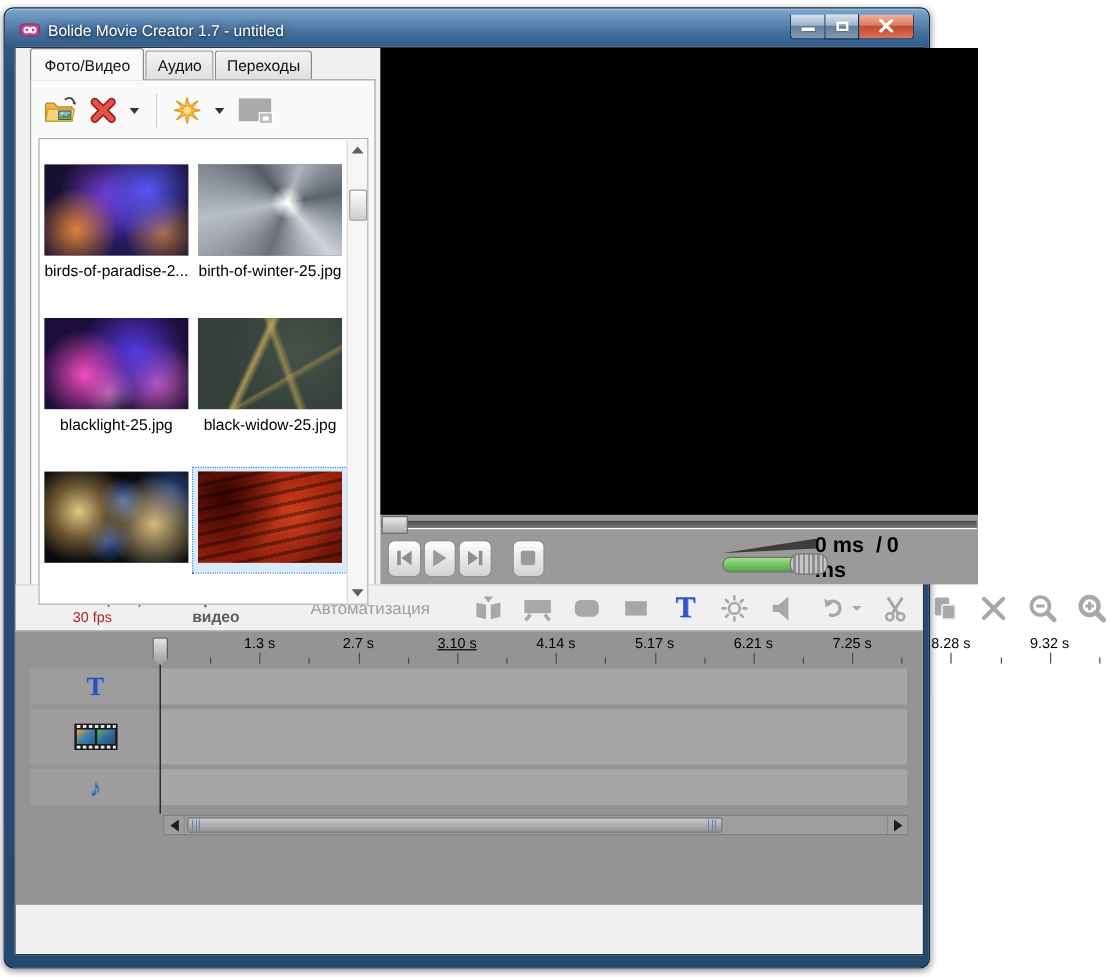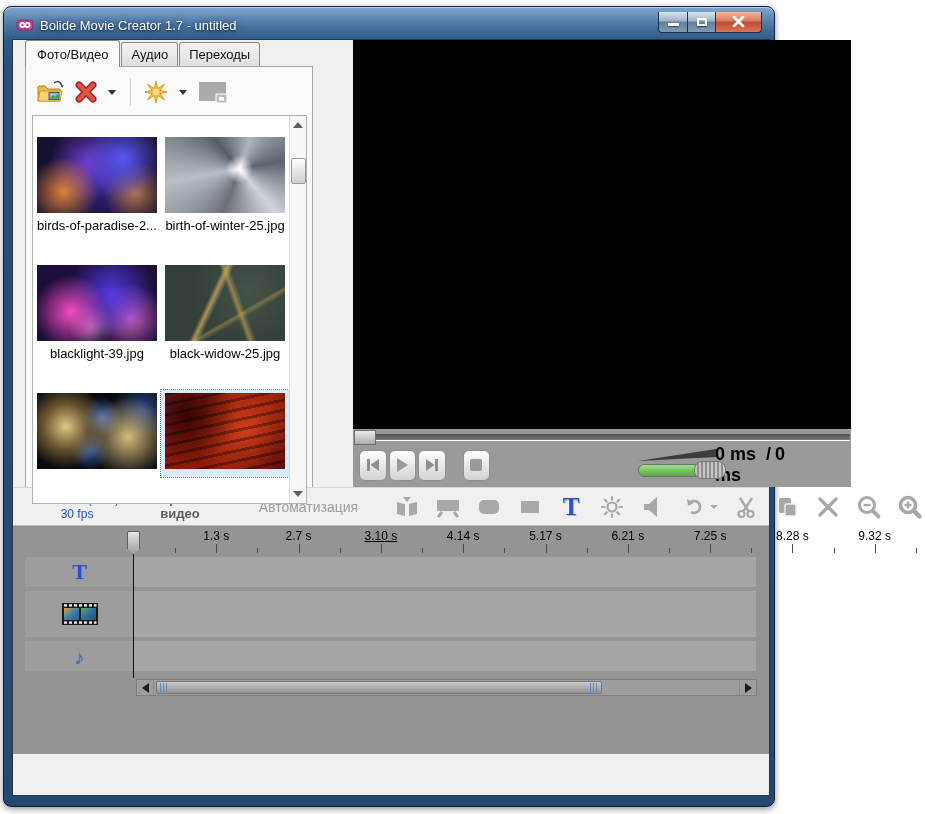--- a/index.html
+++ b/index.html
@@ -27,21 +27,21 @@
   .glyph-min { width: 11px; height: 3px; background: #fff; box-shadow: 0 1px 1px rgba(0,0,0,.5); margin-top: 6px; }
   .glyph-max { width: 10px; height: 8px; border: 2px solid #fff; box-shadow: 0 1px 1px rgba(0,0,0,.5); }
 
   .body { background: #f0f0f0; height: 757px; border: 1px solid #28364a; display: flex; flex-direction: column; }
 
   
   .menubar { height: 23px; background: #f0f0f0; display: flex; align-items: center; padding-left: 14px; border-bottom: 1px solid #f0f0f0; }
   .menu-item { font-size: 13px; color: #111; padding: 3px 14px; cursor: default; }
 
   
-  .content-row { height: 447px; display: flex; padding: 0 10px 0 12px; gap: 36px; }
+  .content-row { height: 447px; display: flex; padding: 0 10px 0 12px; }
 
   
   .media-panel { width: 296px; display: flex; flex-direction: column; }
   .tabs { height: 26px; display: flex; align-items: flex-end; position: relative; z-index: 2; }
   .tab { font-size: 13px; color: #111; border: 1px solid #898989; border-bottom: none;
          background: linear-gradient(180deg,#f4f4f4,#dfdfdf); padding: 4px 9px 4px 9px; margin-right: 1px;
          border-radius: 3px 3px 0 0; }
   .tab.active { background: #fafafa; padding: 6px 11px 5px 11px; margin-bottom: -1px; }
   .tab-page { flex: 1; background: #fafafa; border: 1px solid #a3a3a3; display: flex; flex-direction: column; padding: 6px 5px 4px 6px; }
 
@@ -117,21 +117,21 @@
                background: linear-gradient(180deg,#9fe08a,#55a843); }
   .vol-knob { position: absolute; left: 56px; top: 13px; width: 32px; height: 18px; border: 1px solid #767676; border-radius: 8px;
               background: repeating-linear-gradient(90deg,#c6c6c6 0 2px,#8e8e8e 2px 4px); }
   .time-display { margin-left: auto; margin-right: 42px; font-size: 18px; font-weight: bold; color: #000; }
   .time-display span { letter-spacing: 0; }
   .time-sep { margin: 0 4px 0 10px; }
 
   
   .toolbar2 { height: 39px; background: #f0f0f0; border-top: 1px solid #d8d8d8; border-bottom: 1px solid #b9b9b9;
               display: flex; align-items: center; padding: 0 10px 0 22px; }
-  .res-btn { font-size: 12px; color: #1d4ed8; text-align: center; line-height: 1.25; }
+  .res-btn { font-size: 12px; color: #b91c1c; text-align: center; line-height: 1.25; }
   .save-btn { font-size: 13px; font-weight: bold; color: #5c5c5c; text-align: center; line-height: 1.15; margin-left: 26px; }
   .rec-circle { width: 27px; height: 27px; border-radius: 50%; background: #b4b4b4; margin-left: 24px; }
   .automation { font-size: 14px; color: #9d9d9d; margin-left: 20px; }
   .tb2-icons { display: flex; align-items: center; gap: 15px; margin-left: 36px; }
   .tb2-icon { width: 26px; height: 26px; display: flex; align-items: center; justify-content: center; }
   .add-text-glyph { font-family: "Liberation Serif", "DejaVu Serif", serif; font-size: 25px; font-weight: bold;
                     color: #2b55c8; text-shadow: 1px 1px 0 #9db4e6; line-height: 1; }
   .undo-group { display: flex; align-items: center; gap: 3px; }
   .dd-arrow-sm { width: 0; height: 0; border-left: 4px solid transparent; border-right: 4px solid transparent; border-top: 4px solid #a8a8a8; }
 
@@ -259,21 +259,21 @@
                 <div class="media-item">
                   <div class="thumb fractal-purple-orange"></div>
                   <span class="media-label">birds-of-paradise-2...</span>
                 </div>
                 <div class="media-item">
                   <div class="thumb fractal-gray-spiral"></div>
                   <span class="media-label">birth-of-winter-25.jpg</span>
                 </div>
                 <div class="media-item">
                   <div class="thumb fractal-purple-pink"></div>
-                  <span class="media-label">blacklight-39.jpg</span>
+                  <span class="media-label">blacklight-25.jpg</span>
                 </div>
                 <div class="media-item">
                   <div class="thumb fractal-dark-gold"></div>
                   <span class="media-label">black-widow-25.jpg</span>
                 </div>
                 <div class="media-item">
                   <div class="thumb fractal-gold-blue"></div>
                   <span class="media-label"></span>
                 </div>
                 <div class="media-item selected">

